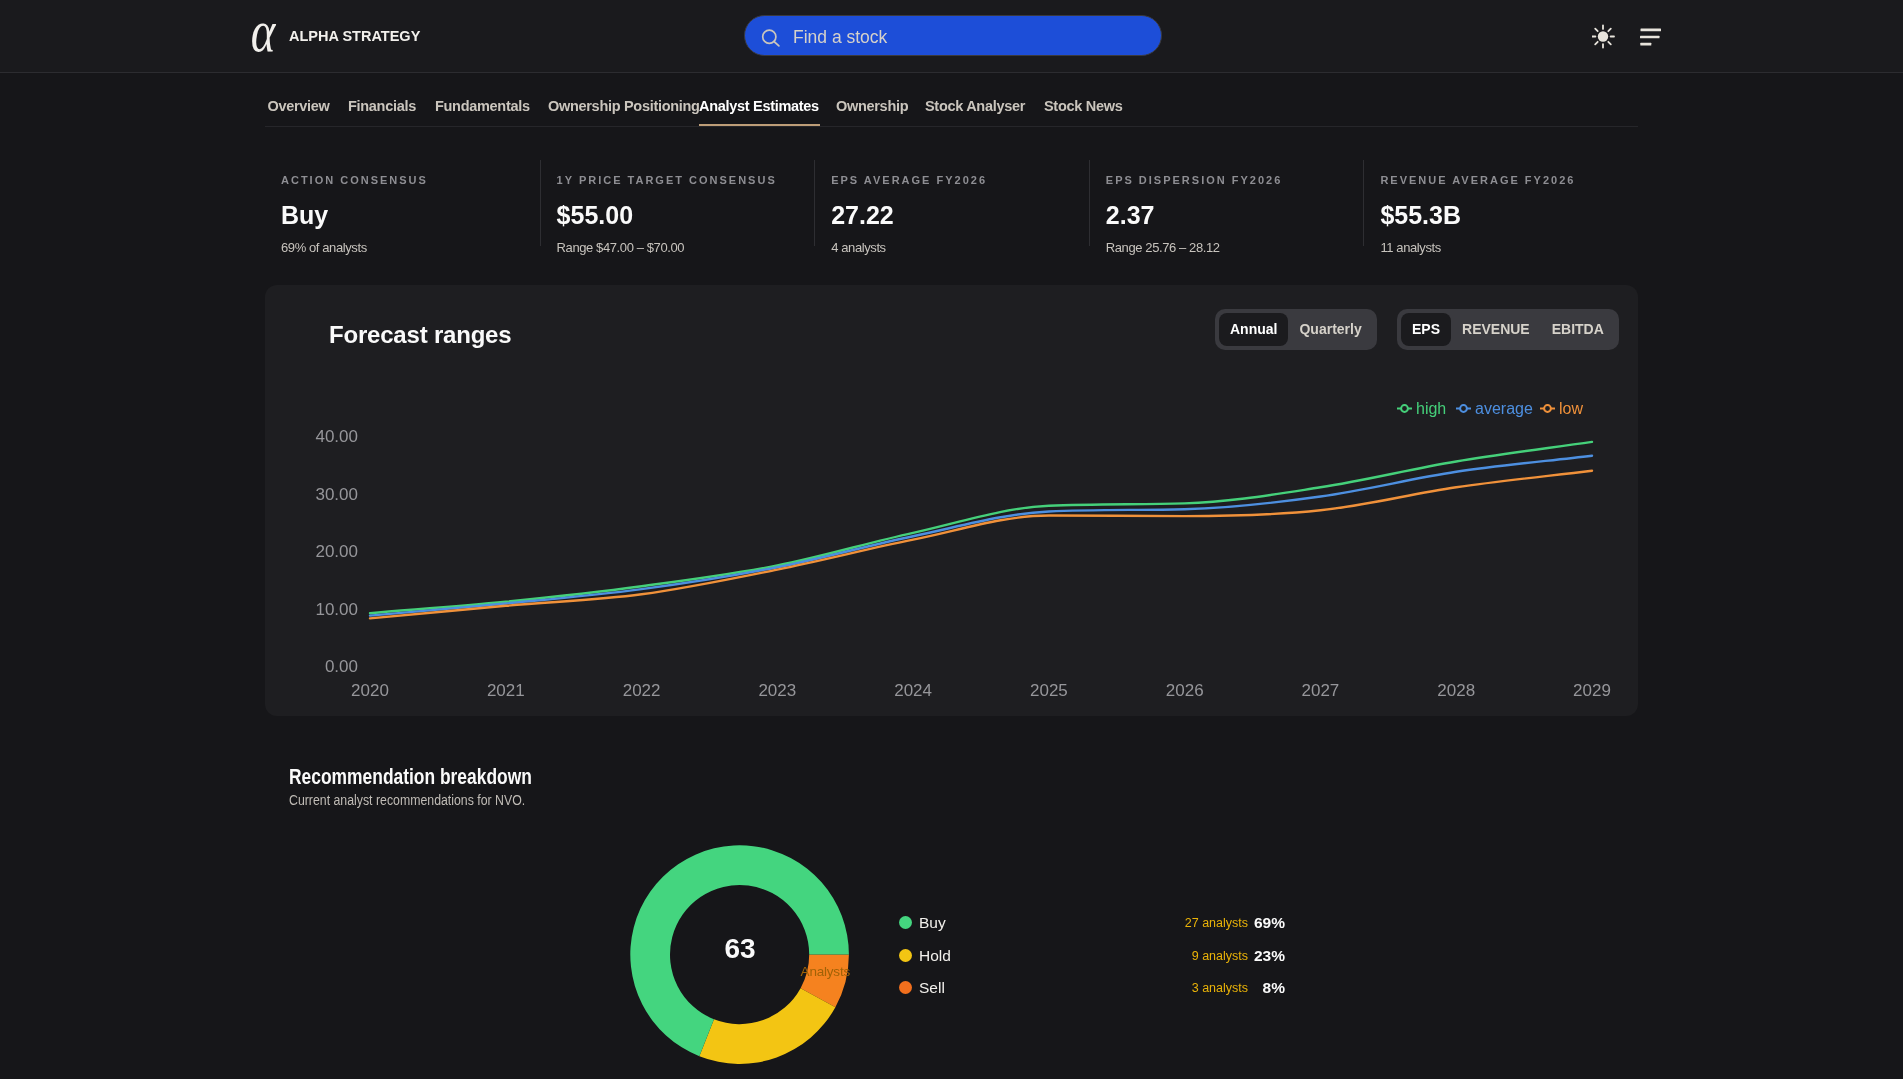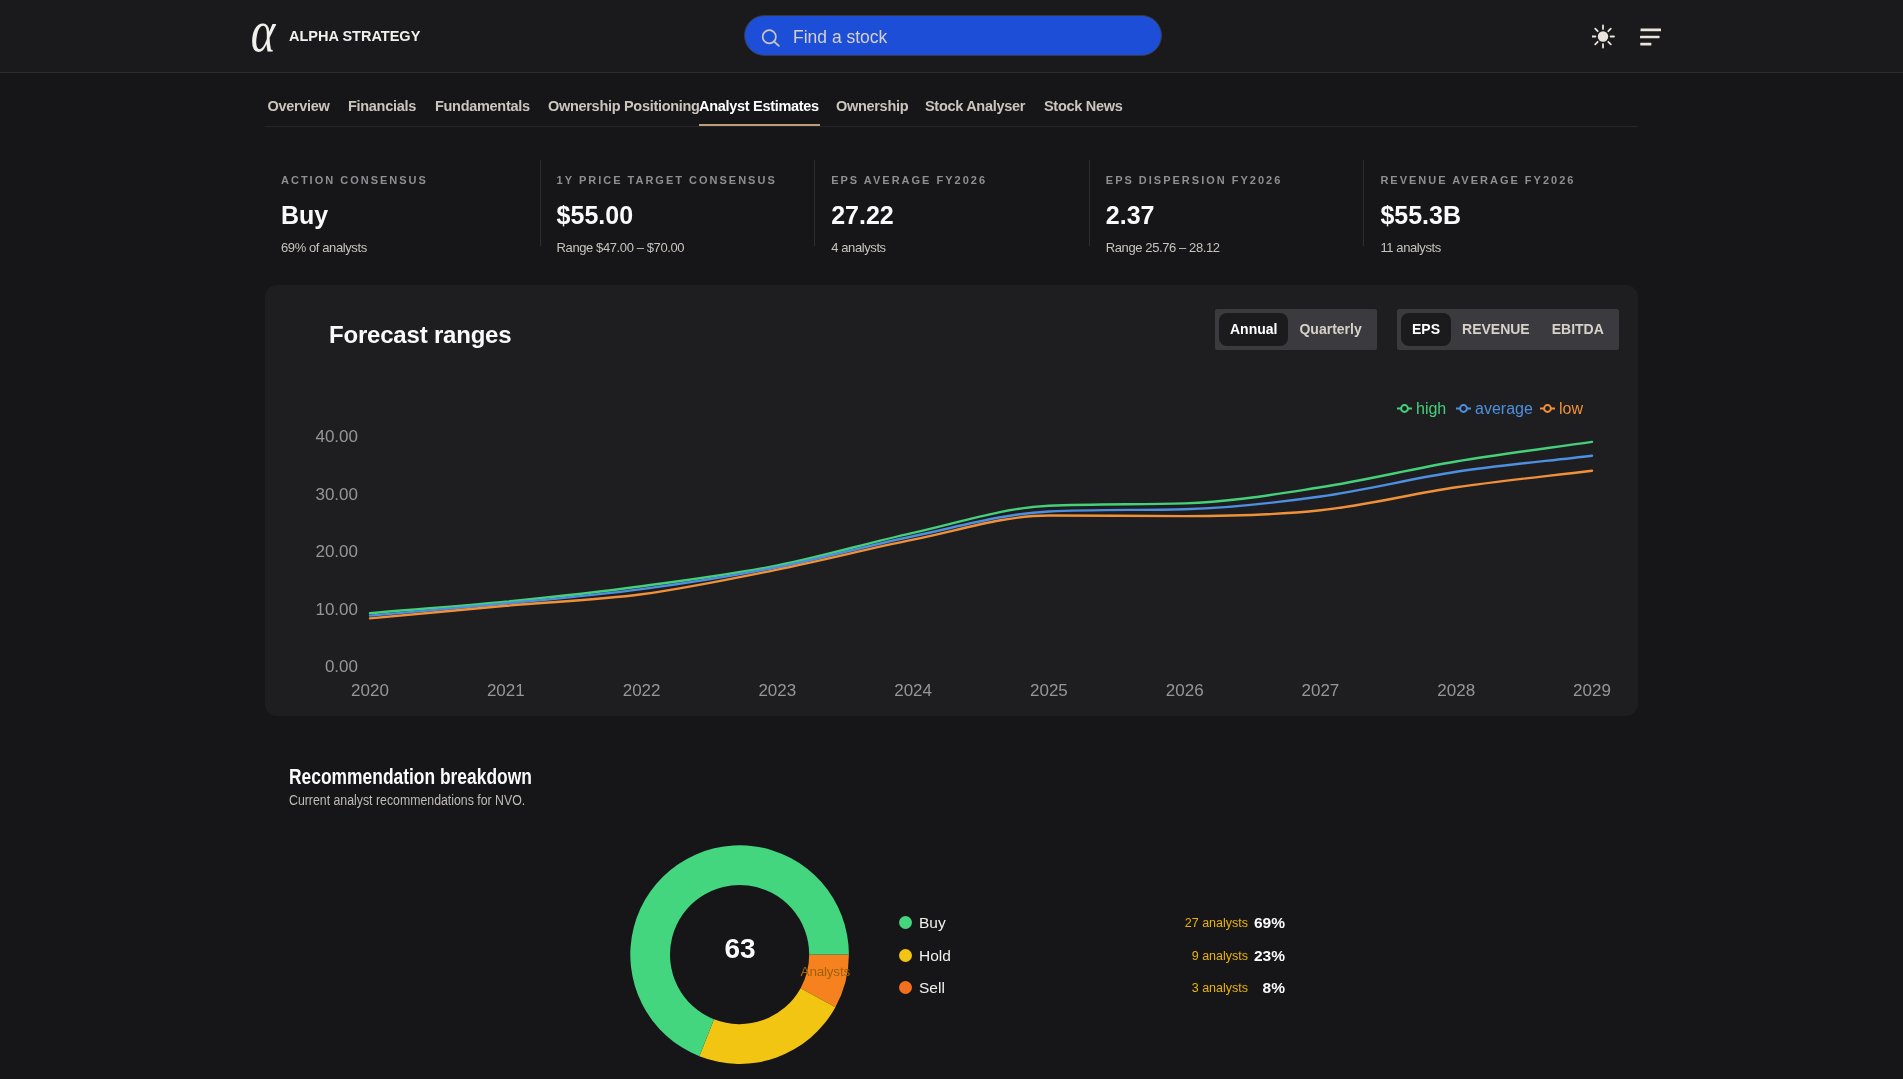--- a/index.html
+++ b/index.html
@@ -32,21 +32,21 @@
   .stat + .stat { border-left:1px solid #2e2e32; }
   .stat .lbl { margin-top:14px; font-size:11px; font-weight:bold; letter-spacing:2px;
     color:#8e8e93; }
   .stat .val { margin-top:15px; font-size:25px; font-weight:bold; color:#fafafa; }
   .stat .sub { margin-top:10px; font-size:13px; letter-spacing:-0.4px; color:#c7c3bd; }
   
   .card { position:absolute; left:265px; top:285px; width:1373px; height:431px;
     background:#1e1e21; border-radius:12px; }
   .card h2 { position:absolute; left:24px; top:36px; font-size:24px; font-weight:bold;
     color:#fafafa; letter-spacing:-0.2px;margin-left:40px; }
-  .seg { position:absolute; top:24px; height:41px; background:#3a3a3f; border-radius:2px;
+  .seg { position:absolute; top:24px; height:41px; background:#3a3a3f; border-radius:10px;
     display:flex; align-items:center; padding:0 4px; }
   .seg .opt { font-size:14px; font-weight:bold; color:#d6d2ca; padding:0 11px;
     height:33px; line-height:33px; border-radius:8px; }
   .seg .opt.on { background:#1b1b1e; color:#ffffff; }
   
   .bd-title { position:absolute; left:289px; top:765px; font-size:21.5px; font-weight:bold;
     color:#fafafa; transform:scaleX(0.81); transform-origin:left center; }
   .bd-sub { position:absolute; left:289px; top:792px; font-size:14px; color:#c0bcb6;
     transform:scaleX(0.88); transform-origin:left center; }
   .donut { position:absolute; left:630px; top:845px; }

